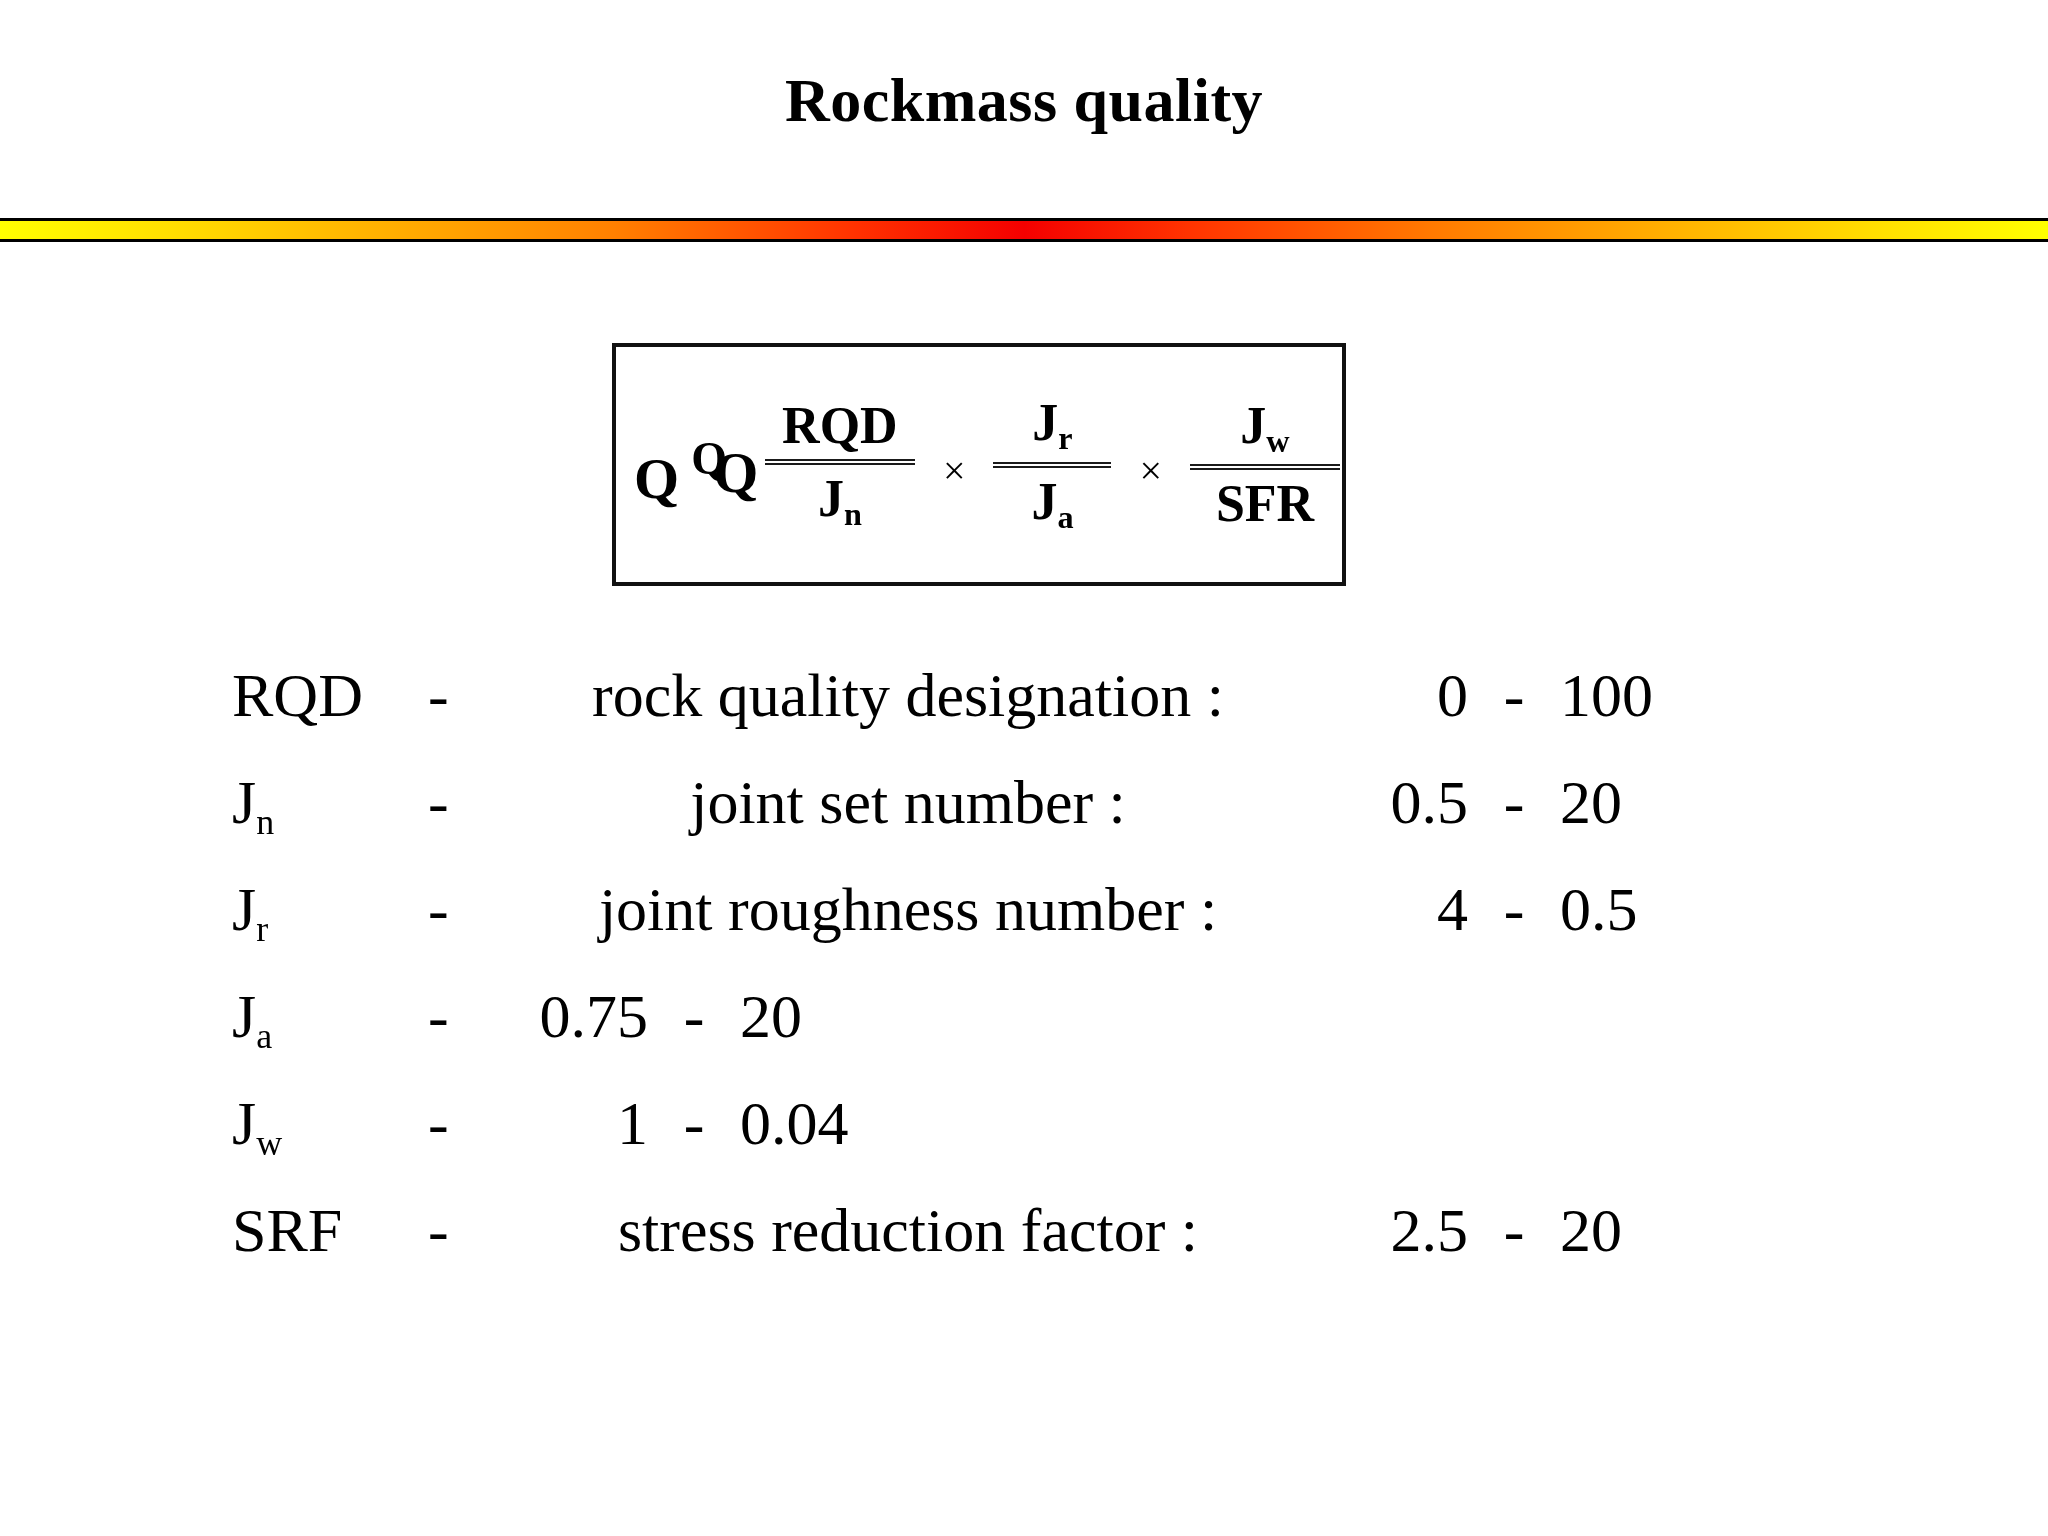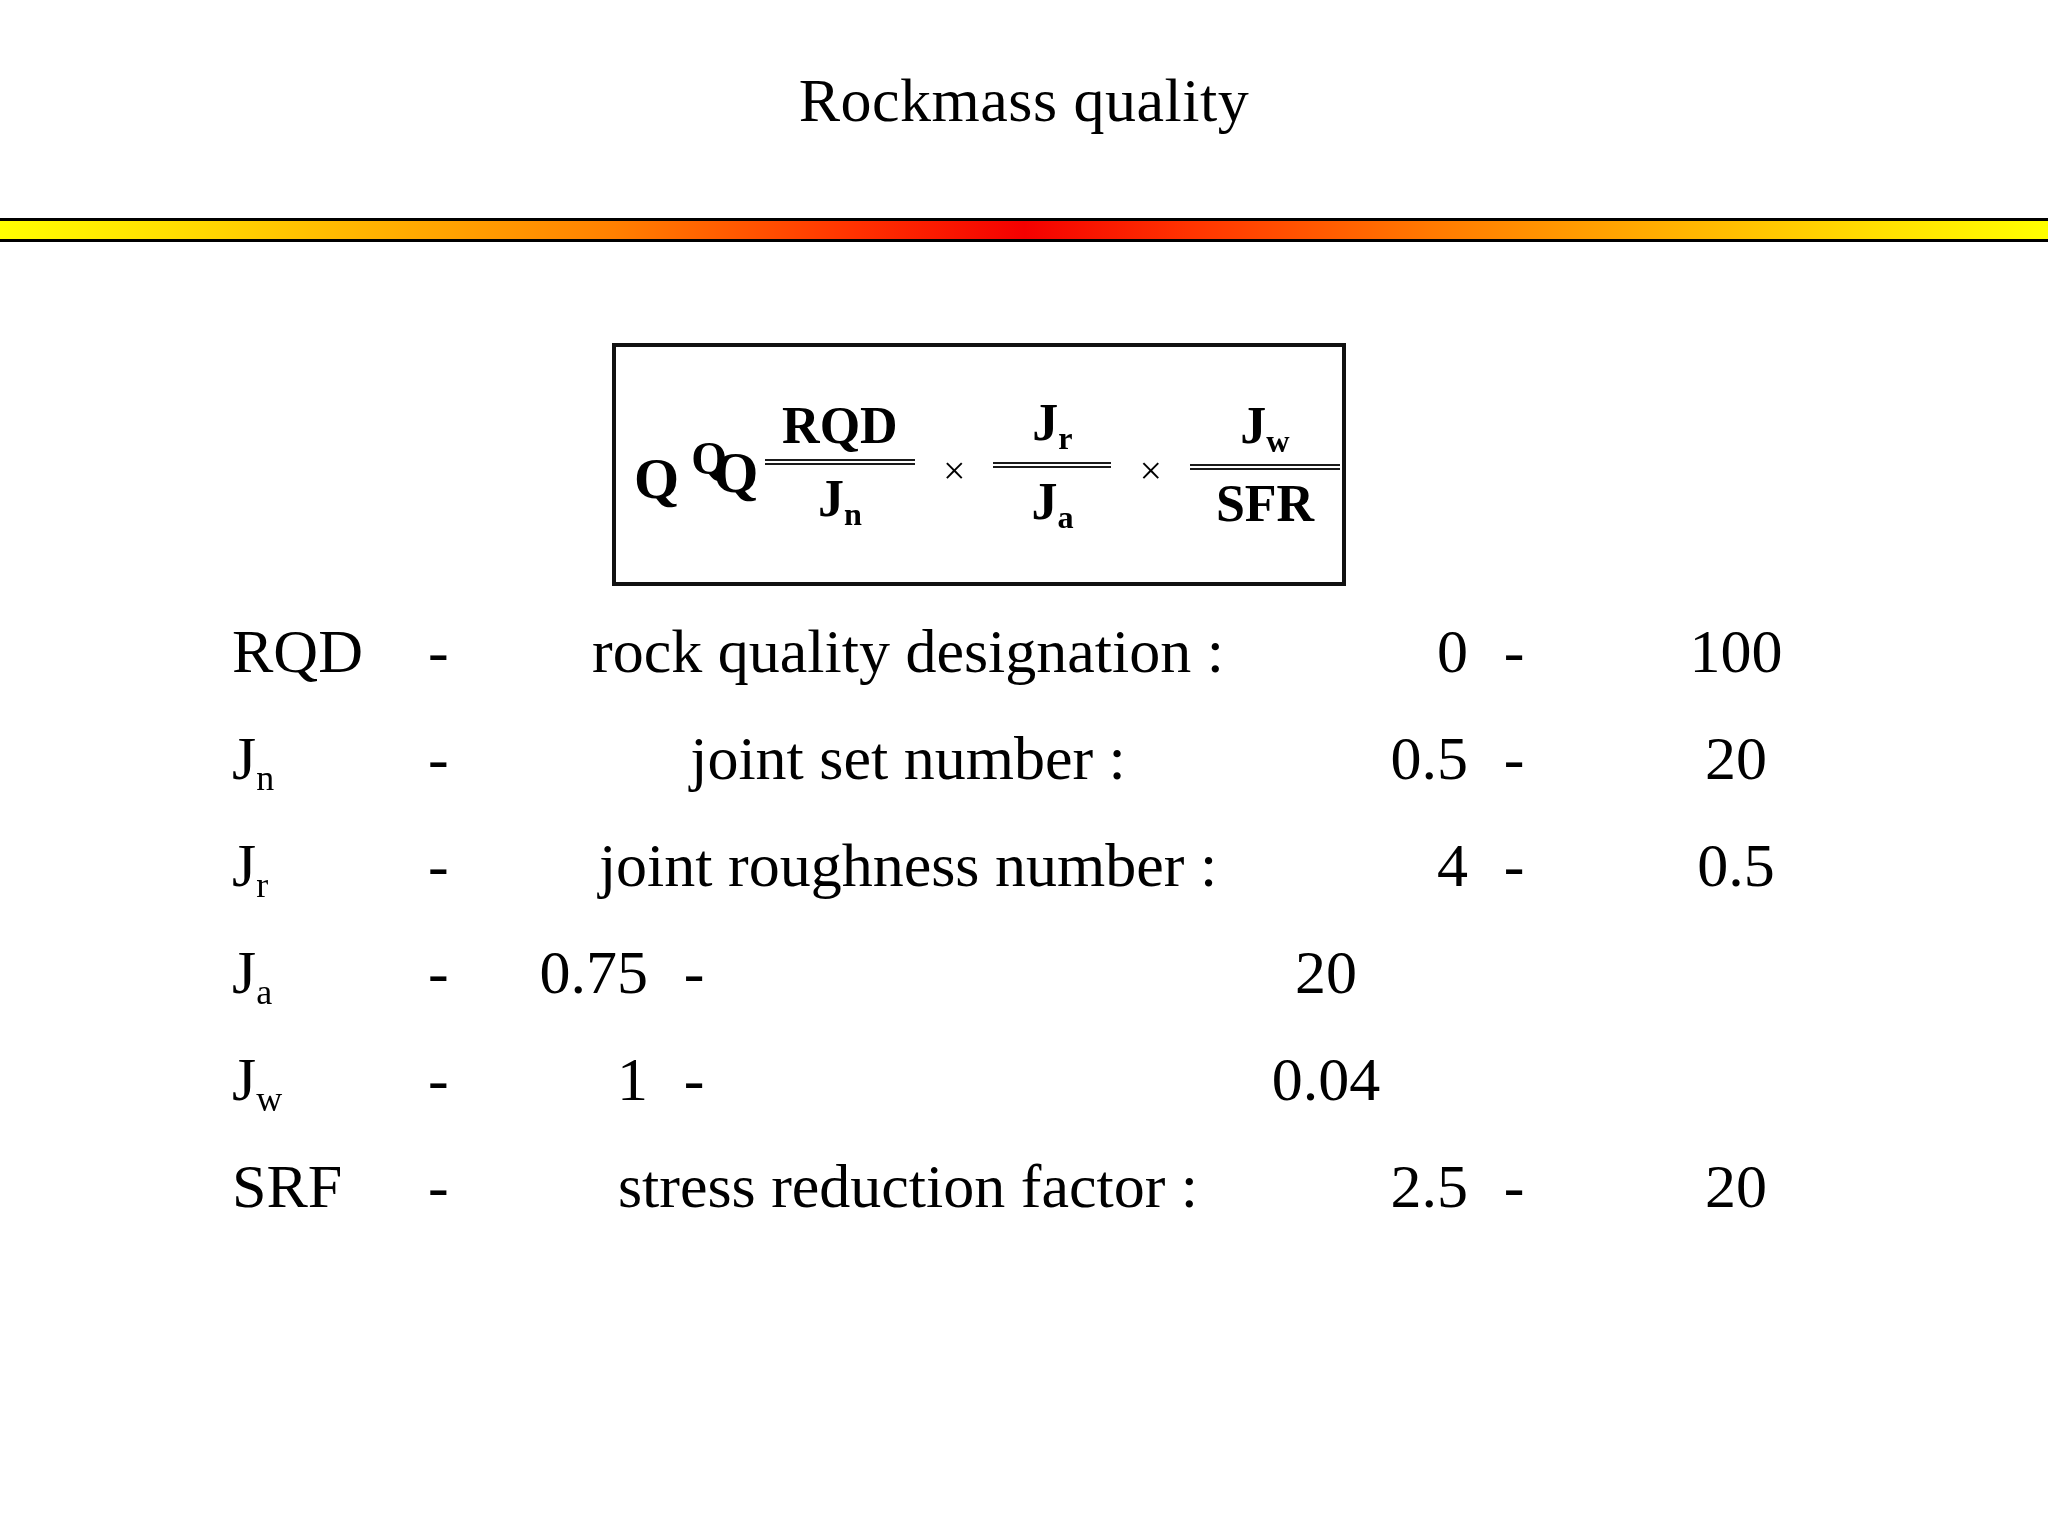--- a/index.html
+++ b/index.html
@@ -17,21 +17,21 @@
   }
 
   
   #slide-title {
     position: absolute;
     top: 68px;
     left: 0;
     width: 2048px;
     text-align: center;
     font-size: 62px;
-    font-weight: normal;
+    font-weight: bold;
     letter-spacing: 0.5px;
     line-height: 1.05;
   }
 
   
   #divider-rule {
     position: absolute;
     top: 218px;
     left: 0px;
     width: 2048px;
@@ -180,21 +180,22 @@
     flex: 0 0 150px;
     text-align: right;
   }
   .col-range-dash {
     width: 92px;
     flex: 0 0 92px;
     text-align: center;
   }
   .col-max {
     flex: 1 1 auto;
-    text-align: center;
+    text-align: left;
+    margin-top: 44px;
   }
   .sub-sm {
     font-size: 0.58em;
     vertical-align: -0.30em;
   }
 </style>
 </head>
 <body>
 
 <div id="slide-title">Rockmass quality</div>

